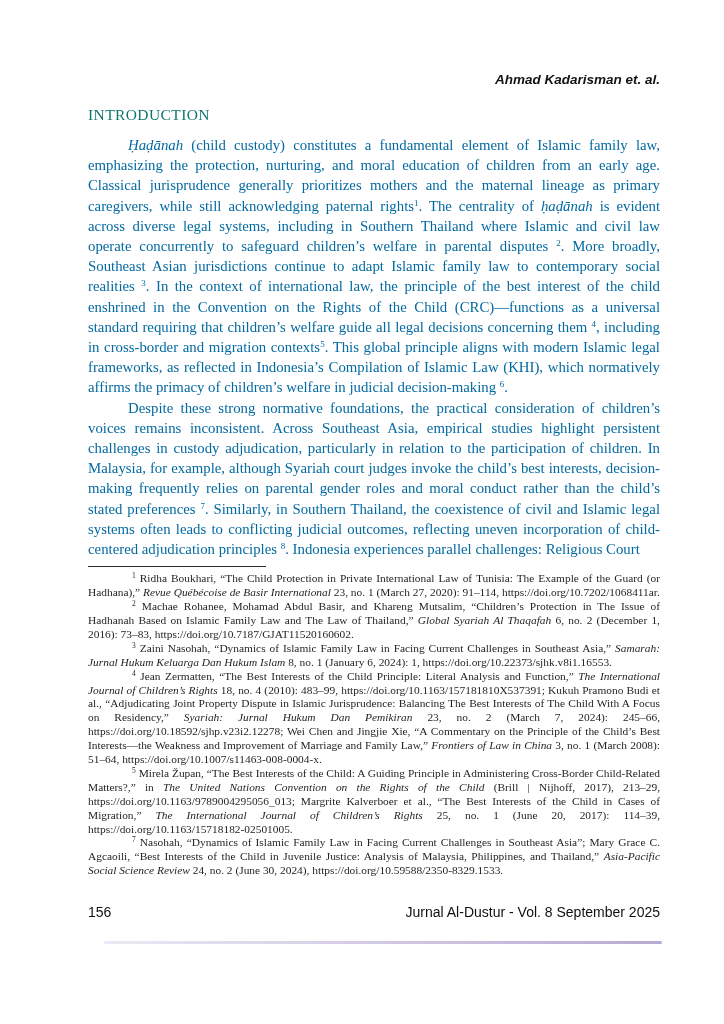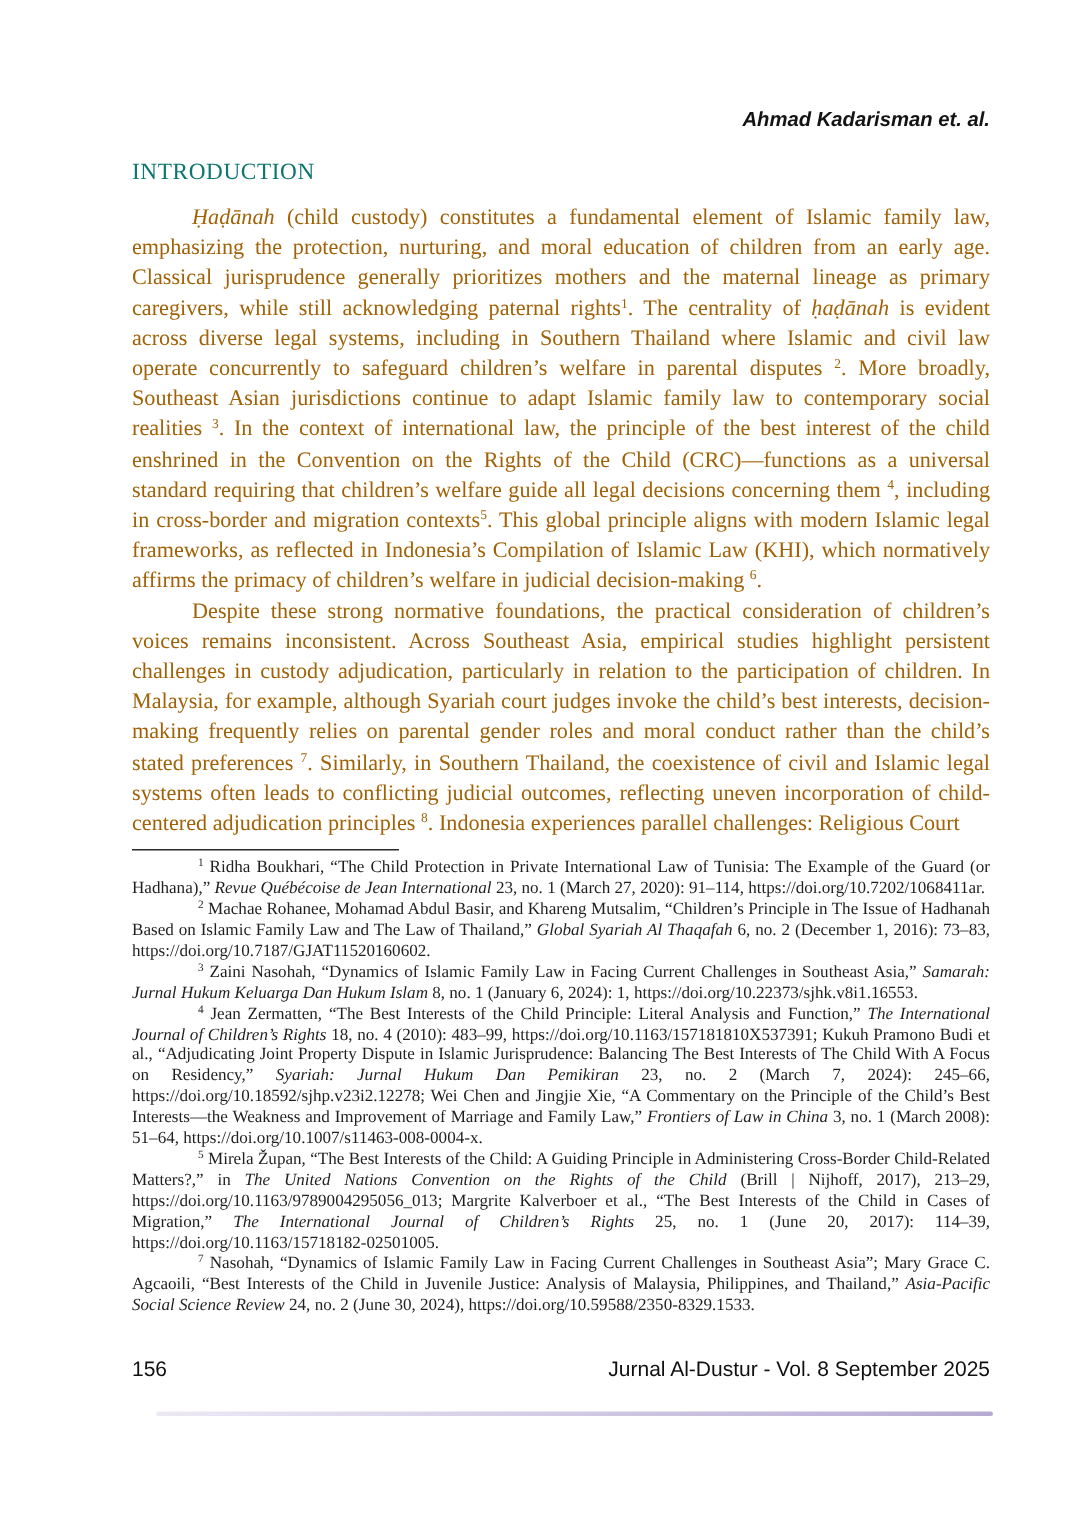--- a/index.html
+++ b/index.html
@@ -34,21 +34,21 @@
     font-weight: normal;
     letter-spacing: 0.4px;
     color: #0f766e;
   }
   .body-paragraph {
     margin-top: 0;
     font-size: 14.8px;
     line-height: 20.2px;
     text-align: justify;
     text-indent: 40px;
-    color: #a16207;
+    color: #0369a1;
   }
   .body-paragraph.first { margin-top: 11px; }
   .body-paragraph sup {
     font-size: 9px;
     line-height: 0;
     vertical-align: 5px;
   }
   .footnote-separator {
     margin-top: 7px;
     width: 178px;
@@ -104,22 +104,22 @@
 
     <h2 class="section-heading">INTRODUCTION</h2>
 
     <p class="body-paragraph first"><i>Ḥaḍānah</i><span> (child custody) constitutes a fundamental element of Islamic family law, emphasizing the protection, nurturing, and moral education of children from an early age. Classical jurisprudence generally prioritizes mothers and the maternal lineage as primary caregivers, while still acknowledging paternal rights</span><sup>1</sup><span>. The centrality of </span><i>ḥaḍānah</i><span> is evident across diverse legal systems, including in Southern Thailand where Islamic and civil law operate concurrently to safeguard children’s welfare in parental disputes </span><sup>2</sup><span>. More broadly, Southeast Asian jurisdictions continue to adapt Islamic family law to contemporary social realities </span><sup>3</sup><span>. In the context of international law, the principle of the best interest of the child enshrined in the Convention on the Rights of the Child (CRC)—functions as a universal standard requiring that children’s welfare guide all legal decisions concerning them </span><sup>4</sup><span>, including in cross-border and migration contexts</span><sup>5</sup><span>. This global principle aligns with modern Islamic legal frameworks, as reflected in Indonesia’s Compilation of Islamic Law (KHI), which normatively affirms the primacy of children’s welfare in judicial decision-making </span><sup>6</sup><span>.</span></p>
 
     <p class="body-paragraph"><span>Despite these strong normative foundations, the practical consideration of children’s voices remains inconsistent. Across Southeast Asia, empirical studies highlight persistent challenges in custody adjudication, particularly in relation to the participation of children. In Malaysia, for example, although Syariah court judges invoke the child’s best interests, decision-making frequently relies on parental gender roles and moral conduct rather than the child’s stated preferences </span><sup>7</sup><span>. Similarly, in Southern Thailand, the coexistence of civil and Islamic legal systems often leads to conflicting judicial outcomes, reflecting uneven incorporation of child-centered adjudication principles </span><sup>8</sup><span>. Indonesia experiences parallel challenges: Religious Court</span></p>
 
     <hr class="footnote-separator">
 
     <div class="footnotes">
-      <p class="footnote"><sup>1</sup><span> Ridha Boukhari, “The Child Protection in Private International Law of Tunisia: The Example of the Guard (or Hadhana),” </span><i>Revue Québécoise de Jean International</i><span> 23, no. 1 (March 27, 2020): 91–114, https://doi.org/10.7202/1068411ar.</span></p>
-      <p class="footnote"><sup>2</sup><span> Machae Rohanee, Mohamad Abdul Basir, and Khareng Mutsalim, “Children’s Principle in The Issue of Hadhanah Based on Islamic Family Law and The Law of Thailand,” </span><i>Global Syariah Al Thaqafah</i><span> 6, no. 2 (December 1, 2016): 73–83, https://doi.org/10.7187/GJAT11520160602.</span></p>
+      <p class="footnote"><sup>1</sup><span> Ridha Boukhari, “The Child Protection in Private International Law of Tunisia: The Example of the Guard (or Hadhana),” </span><i>Revue Québécoise de Basir International</i><span> 23, no. 1 (March 27, 2020): 91–114, https://doi.org/10.7202/1068411ar.</span></p>
+      <p class="footnote"><sup>2</sup><span> Machae Rohanee, Mohamad Abdul Basir, and Khareng Mutsalim, “Children’s Protection in The Issue of Hadhanah Based on Islamic Family Law and The Law of Thailand,” </span><i>Global Syariah Al Thaqafah</i><span> 6, no. 2 (December 1, 2016): 73–83, https://doi.org/10.7187/GJAT11520160602.</span></p>
       <p class="footnote"><sup>3</sup><span> Zaini Nasohah, “Dynamics of Islamic Family Law in Facing Current Challenges in Southeast Asia,” </span><i>Samarah: Jurnal Hukum Keluarga Dan Hukum Islam</i><span> 8, no. 1 (January 6, 2024): 1, https://doi.org/10.22373/sjhk.v8i1.16553.</span></p>
       <p class="footnote"><sup>4</sup><span> Jean Zermatten, “The Best Interests of the Child Principle: Literal Analysis and Function,” </span><i>The International Journal of Children’s Rights</i><span> 18, no. 4 (2010): 483–99, https://doi.org/10.1163/157181810X537391; Kukuh Pramono Budi et al., “Adjudicating Joint Property Dispute in Islamic Jurisprudence: Balancing The Best Interests of The Child With A Focus on Residency,” </span><i>Syariah: Jurnal Hukum Dan Pemikiran</i><span> 23, no. 2 (March 7, 2024): 245–66, https://doi.org/10.18592/sjhp.v23i2.12278; Wei Chen and Jingjie Xie, “A Commentary on the Principle of the Child’s Best Interests—the Weakness and Improvement of Marriage and Family Law,” </span><i>Frontiers of Law in China</i><span> 3, no. 1 (March 2008): 51–64, https://doi.org/10.1007/s11463-008-0004-x.</span></p>
       <p class="footnote"><sup>5</sup><span> Mirela Župan, “The Best Interests of the Child: A Guiding Principle in Administering Cross-Border Child-Related Matters?,” in </span><i>The United Nations Convention on the Rights of the Child</i><span> (Brill | Nijhoff, 2017), 213–29, https://doi.org/10.1163/9789004295056_013; Margrite Kalverboer et al., “The Best Interests of the Child in Cases of Migration,” </span><i>The International Journal of Children’s Rights</i><span> 25, no. 1 (June 20, 2017): 114–39, https://doi.org/10.1163/15718182-02501005.</span></p>
       <p class="footnote"><sup>7</sup><span> Nasohah, “Dynamics of Islamic Family Law in Facing Current Challenges in Southeast Asia”; Mary Grace C. Agcaoili, “Best Interests of the Child in Juvenile Justice: Analysis of Malaysia, Philippines, and Thailand,” </span><i>Asia-Pacific Social Science Review</i><span> 24, no. 2 (June 30, 2024), https://doi.org/10.59588/2350-8329.1533.</span></p>
     </div>
 
   </div>
 
   <div class="footer-divider" style="background: linear-gradient(to right, rgb(236, 233, 244), rgb(183, 170, 210));"></div>
 

